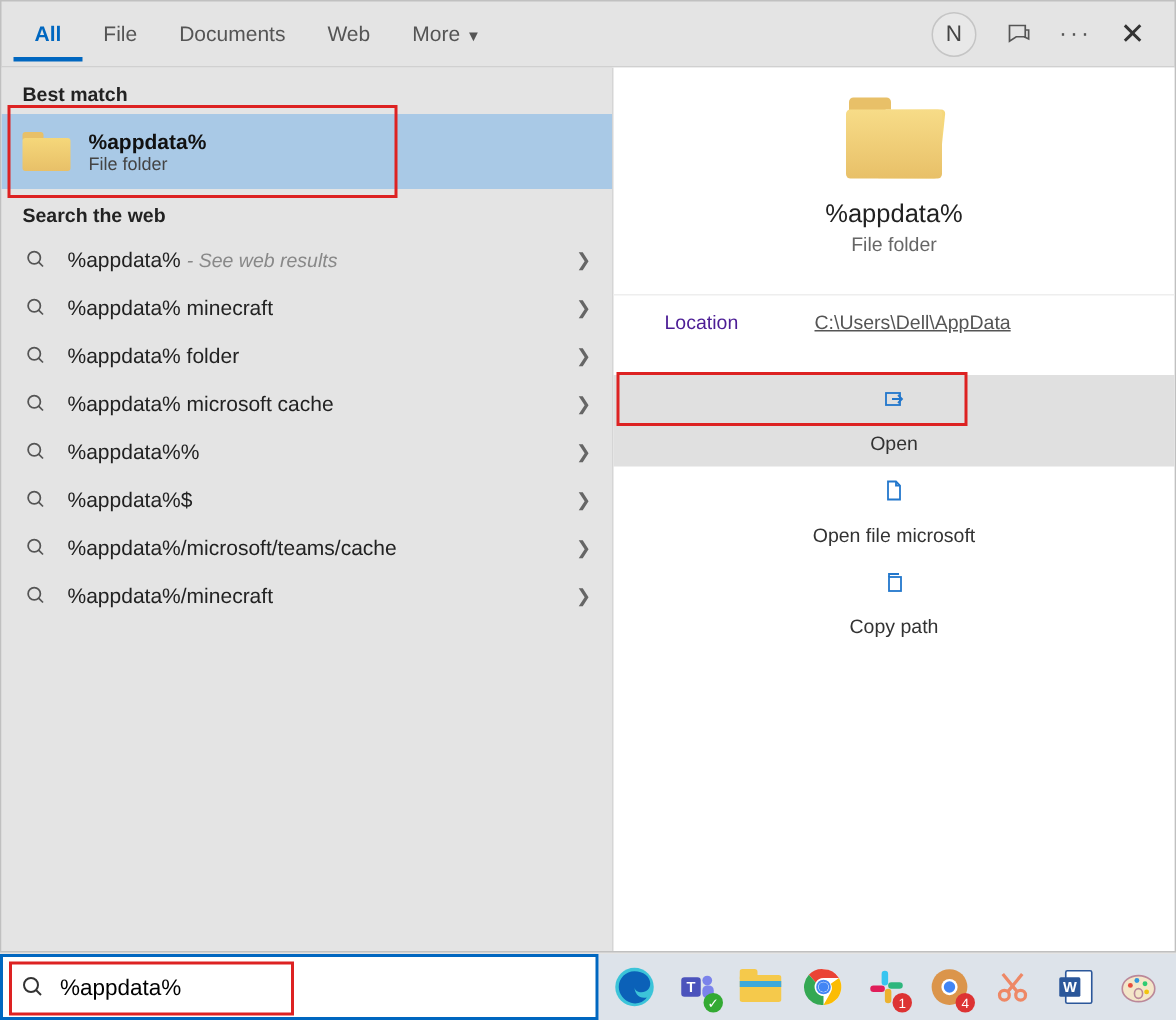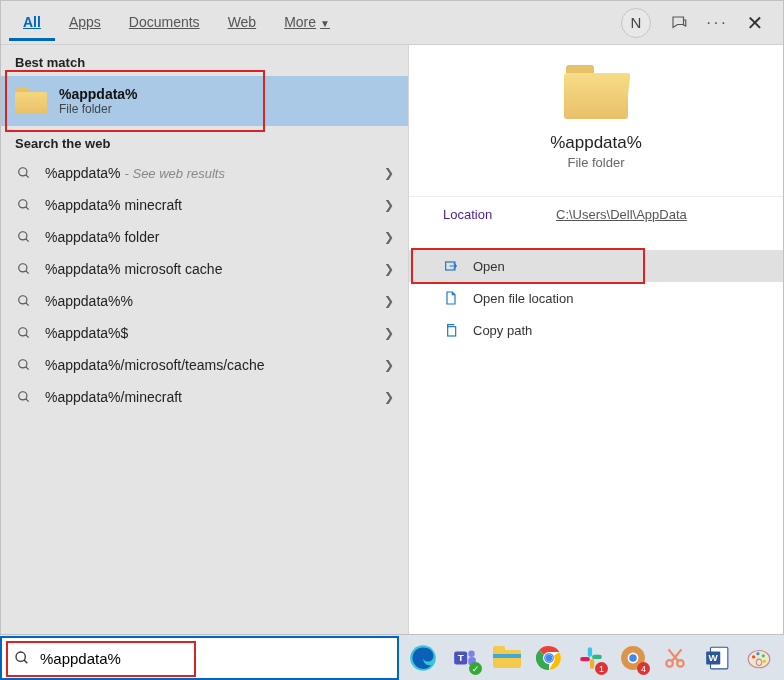--- a/index.html
+++ b/index.html
@@ -1,19 +1,19 @@
 <!DOCTYPE html>
 <html><head>
 <meta charset="utf-8">
 <style>
   * { box-sizing: border-box; margin: 0; padding: 0; font-family: "Segoe UI", sans-serif; }
   body { width: 784px; height: 680px; background: #e4e4e4; overflow: hidden; position: relative; }
   .window { width: 784px; height: 635px; background: #e4e4e4; border: 1px solid #c0c0c0; }
   .tabs { display: flex; align-items: center; height: 44px; padding: 0 8px; border-bottom: 1px solid #d0d0d0; }
-  .tab { padding: 10px 14px 8px; font-size: 14px; color: #555; cursor: pointer; border-bottom: 3px solid transparent; text-decoration: underline; }
+  .tab { padding: 10px 14px 8px; font-size: 14px; color: #555; cursor: pointer; border-bottom: 3px solid transparent; }
   .tab.active { color: #0067c0; border-bottom-color: #0067c0; font-weight: 600; }
   .tab .chev { font-size: 10px; margin-left: 4px; }
   .header-right { margin-left: auto; display: flex; align-items: center; gap: 18px; padding-right: 10px; }
   .avatar { width: 30px; height: 30px; border-radius: 50%; background: #e8e8e8; border: 1px solid #c5c5c5; display: flex; align-items: center; justify-content: center; font-size: 15px; color: #444; }
   .icon-btn { width: 20px; height: 20px; display: flex; align-items: center; justify-content: center; color: #555; }
   .close-x { font-size: 20px; color: #333; }
 
   .content { display: flex; height: calc(100% - 44px); }
   .left { width: 407px; background: #e4e4e4; overflow-y: auto; }
   .right { flex: 1; background: #fff; border-left: 1px solid #d5d5d5; padding: 20px 0 0 0; display: flex; flex-direction: column; align-items: stretch; }
@@ -37,40 +37,40 @@
   .preview-top { display: flex; flex-direction: column; align-items: center; padding-bottom: 26px; }
   .folder-lg { width: 64px; height: 54px; position: relative; margin-bottom: 14px; }
   .folder-lg::before { content: ""; position: absolute; width: 28px; height: 10px; background: #e8c068; border-radius: 3px 3px 0 0; top: 0; left: 2px; }
   .folder-lg::after { content: ""; position: absolute; width: 64px; height: 46px; background: linear-gradient(#f7dc88,#e8c068); border-radius: 3px; top: 8px; left: 0; }
   .folder-lg .flap { position: absolute; width: 40px; height: 46px; background: linear-gradient(90deg,#fff2c4,#f5d77a); top: 8px; right: 0; border-radius: 0 3px 3px 0; transform: skewX(-6deg); }
   .pv-title { font-size: 17px; color: #222; margin-bottom: 2px; }
   .pv-sub { font-size: 13px; color: #666; }
   
   .meta-row { display: flex; padding: 10px 34px 28px; font-size: 13px; border-top: 1px solid #eee; }
   .meta-label { width: 100px; color: #4c1d95; }
-  .meta-val { color: #555; text-decoration: underline; cursor: pointer; margin-left: 13px; }
-
-  .action { display: flex; align-items: center; gap: 14px; padding: 8px 34px; font-size: 13px; color: #333; cursor: pointer; }
+  .meta-val { color: #555; text-decoration: underline; cursor: pointer; }
+
+  .action { display: flex; align-items: center; gap: 14px; padding: 8px 34px; font-size: 13px; color: #333; cursor: pointer; flex-direction: column; }
   .action.sel { background: #e0e0e0; }
   .action svg { flex-shrink: 0; }
 
   .taskbar { position: absolute; bottom: 0; left: 0; width: 784px; height: 44px; background: #dde3ea; display: flex; align-items: center; }
   .search-box { width: 399px; height: 44px; background: #fff; border: 2px solid #0067c0; display: flex; align-items: center; padding: 0 12px; gap: 10px; position: relative; }
   .search-box input { border: none; outline: none; font-size: 15px; flex: 1; background: transparent; }
   .task-icons { display: flex; align-items: center; gap: 10px; padding-left: 8px; }
   .ticon { width: 32px; height: 32px; border-radius: 4px; display: flex; align-items: center; justify-content: center; position: relative; }
   .badge { position: absolute; bottom: -1px; right: -1px; width: 13px; height: 13px; border-radius: 50%; font-size: 9px; color: #fff; display: flex; align-items: center; justify-content: center; }
 </style>
 </head>
 <body>
 
 <div class="window">
   <div class="tabs">
     <div class="tab active">All</div>
-    <div class="tab">Apps</div>
+    <div class="tab">File</div>
     <div class="tab">Documents</div>
     <div class="tab">Web</div>
     <div class="tab"><span>More</span><span class="chev">▼</span></div>
     <div class="header-right">
       <div class="avatar">N</div>
       <div class="icon-btn">
         <svg width="18" height="18" viewBox="0 0 24 24" fill="none" stroke="#555" stroke-width="1.5">
             <path d="M4 4h14v10H10l-6 4V4z"></path>
             <path d="M18 8h3v8l-4-2"></path>
           </svg>
@@ -196,21 +196,21 @@
             </svg>
           <span>Open</span>
         </div>
         <div class="red-box" style="left:2px; top:-2px; width:234px; height:36px;"></div>
       </div>
       <div class="action">
         <svg width="16" height="16" viewBox="0 0 24 24" fill="none" stroke="#2277cc" stroke-width="1.8">
             <path d="M6 3h8l4 4v14H6z"></path>
             <path d="M14 3v4h4"></path>
           </svg>
-        <span>Open file location</span>
+        <span>Open file microsoft</span>
       </div>
       <div class="action">
         <svg width="16" height="16" viewBox="0 0 24 24" fill="none" stroke="#2277cc" stroke-width="1.8">
             <rect x="7" y="7" width="12" height="14"></rect>
             <path d="M7 7V4h10"></path>
           </svg>
         <span>Copy path</span>
       </div>
     </div>
   </div>

